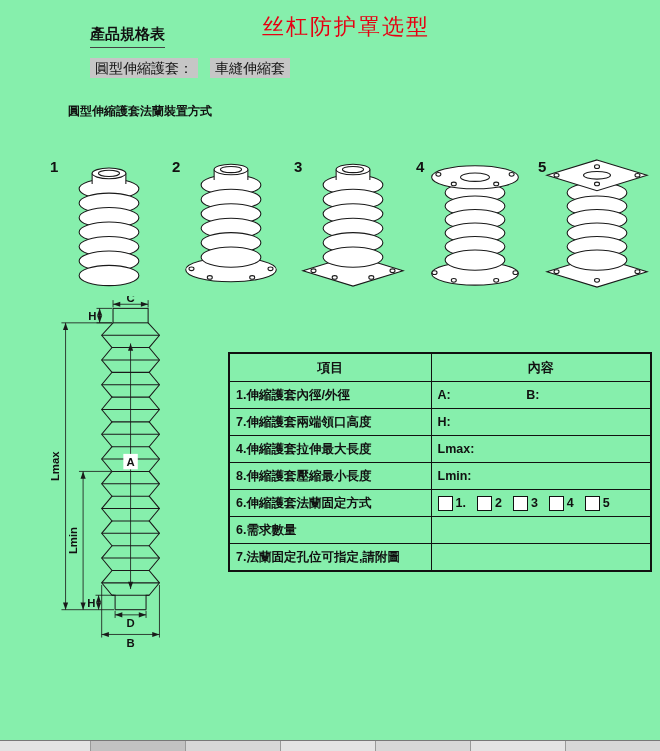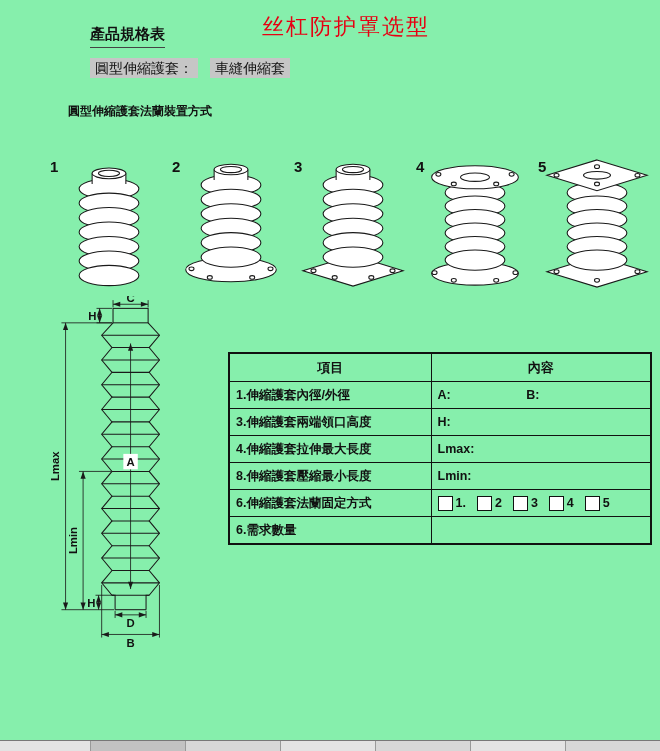--- a/index.html
+++ b/index.html
@@ -231,21 +231,21 @@
     </thead>
     <tbody>
       <tr>
         <td>1.伸縮護套內徑/外徑</td>
         <td>
           <span class="fld">A:</span>
           <span class="fld sec">B:</span>
         </td>
       </tr>
       <tr>
-        <td>3.伸縮護套兩端領口高度</td>
+        <td>7.伸縮護套兩端領口高度</td>
         <td>
           <span class="fld">H:</span>
         </td>
       </tr>
       <tr>
         <td>4.伸縮護套拉伸最大長度</td>
         <td>
           <span class="fld">Lmax:</span>
         </td>
       </tr>
@@ -277,20 +277,24 @@
               </span>
             <span class="opt">
                 <span class="cb"></span>
                 <span>5</span>
               </span>
           </div>
         </td>
       </tr>
       <tr>
         <td>6.需求數量</td>
+        <td></td>
+      </tr>
+      <tr>
+        <td>7.法蘭固定孔位可指定,請附圖</td>
         <td></td>
       </tr>
     </tbody>
   </table>
 
   <div class="bottom-strip">
     <div class="cell" style="width:90px;background:#e3e3e3"></div>
     <div class="cell" style="width:95px;background:#c2c2c2"></div>
     <div class="cell" style="width:95px;background:#d7d7d7"></div>
     <div class="cell" style="width:95px;background:#e3e3e3"></div>

